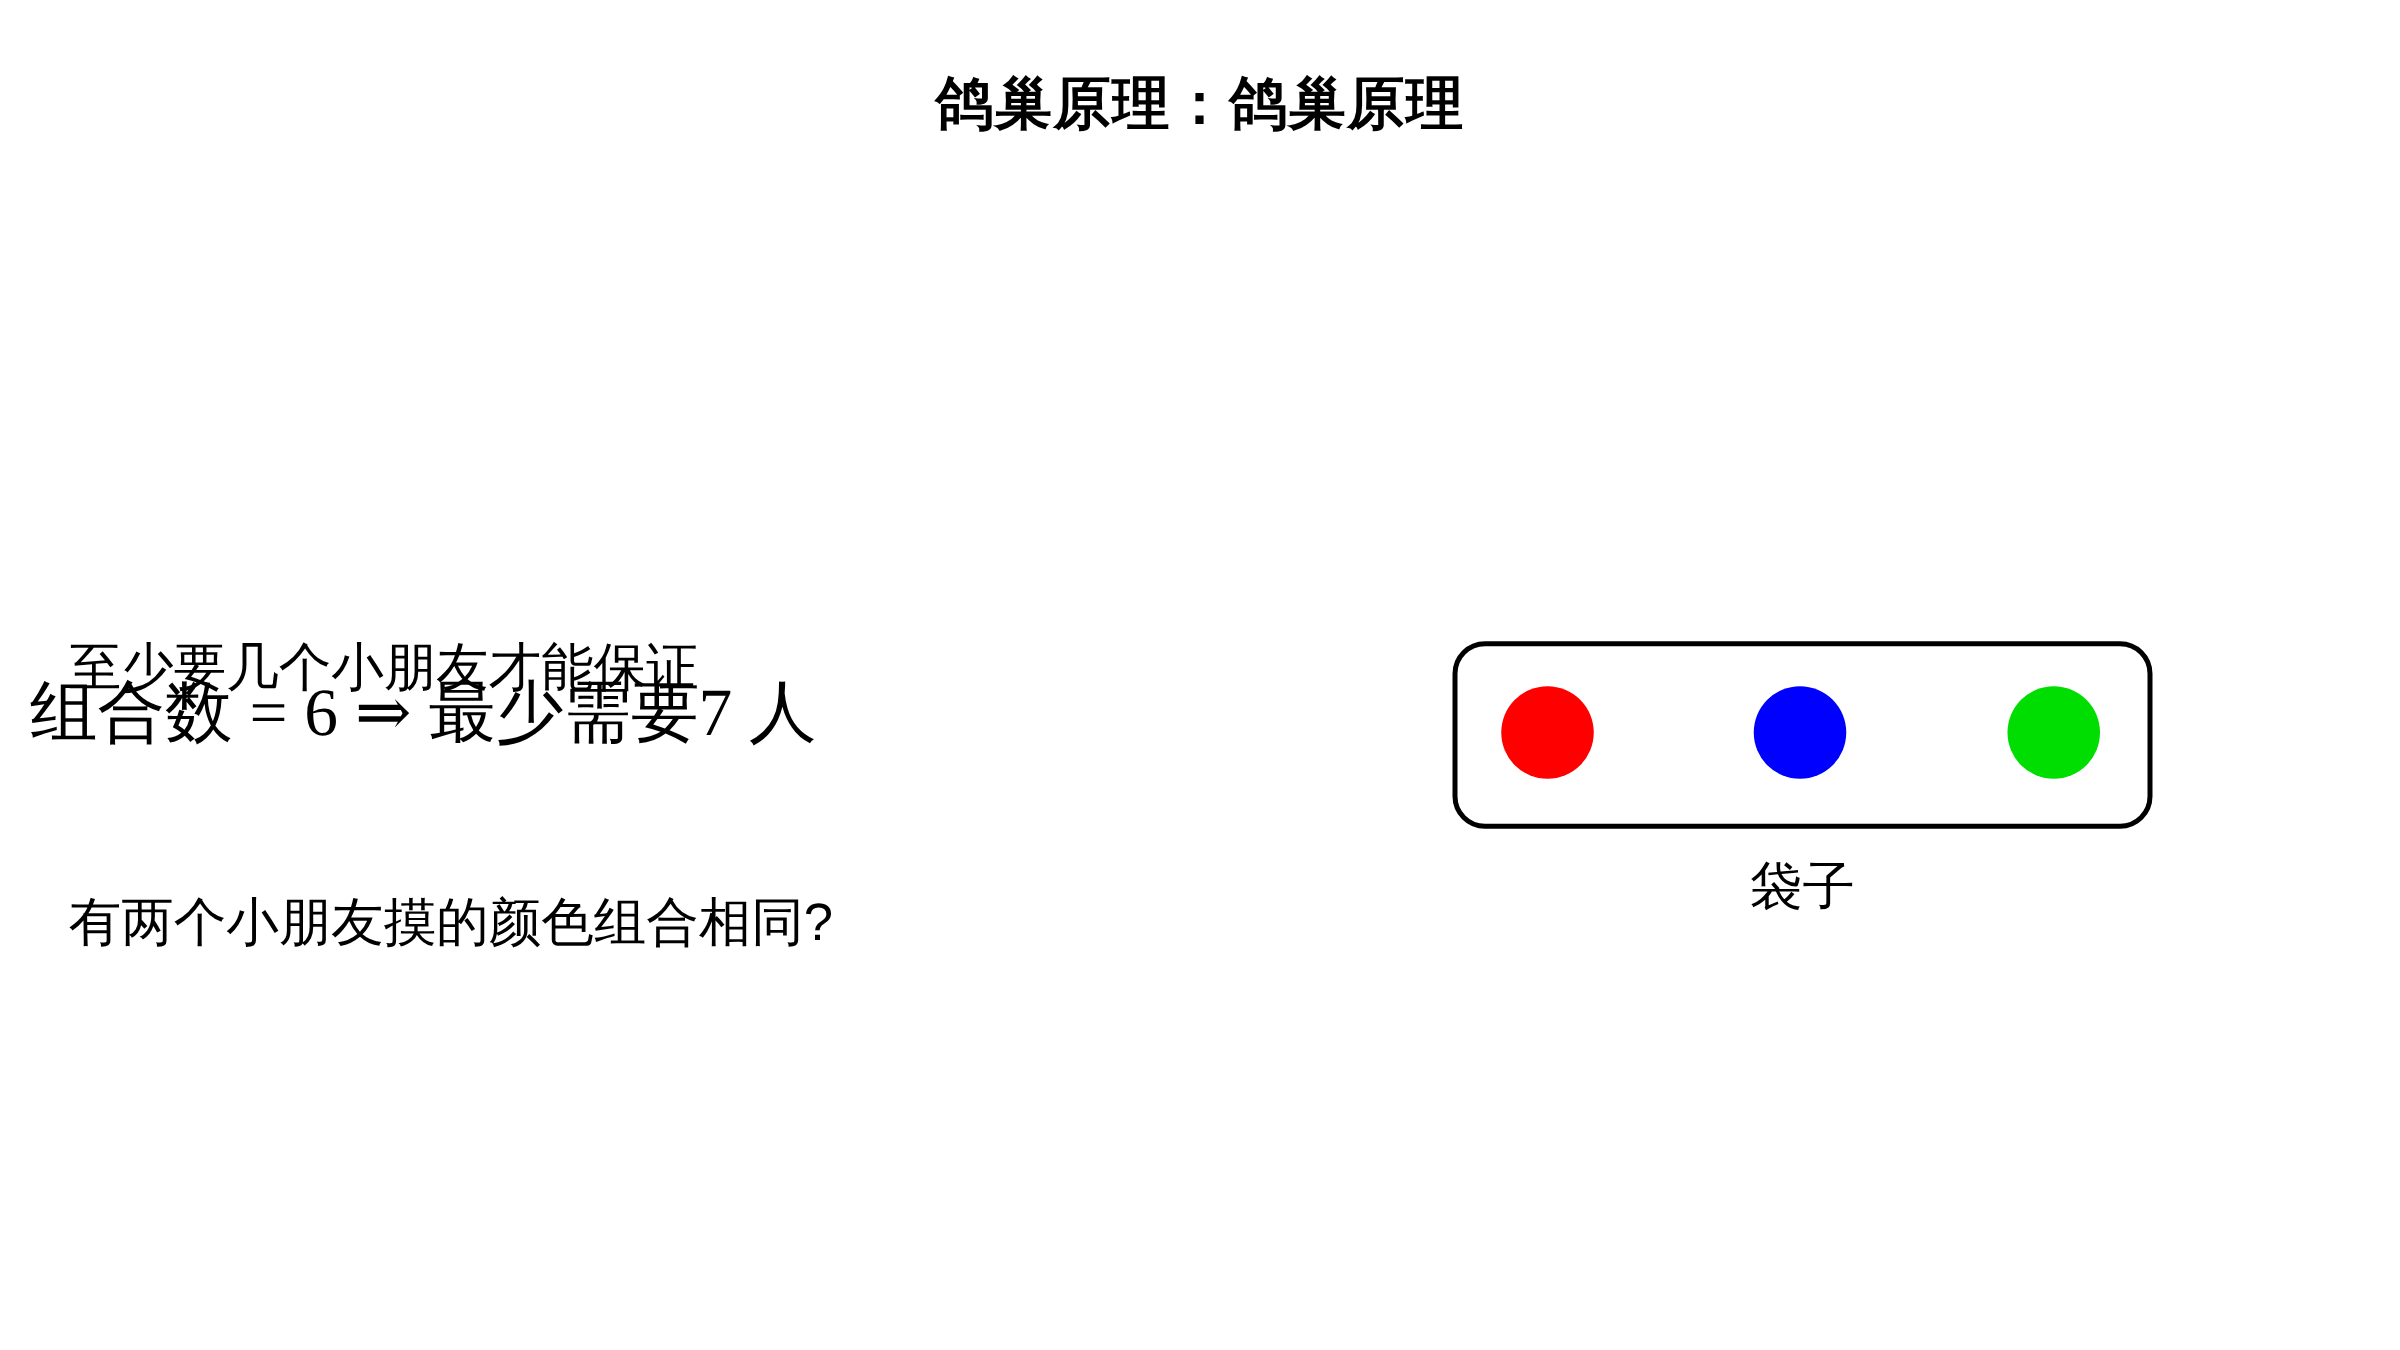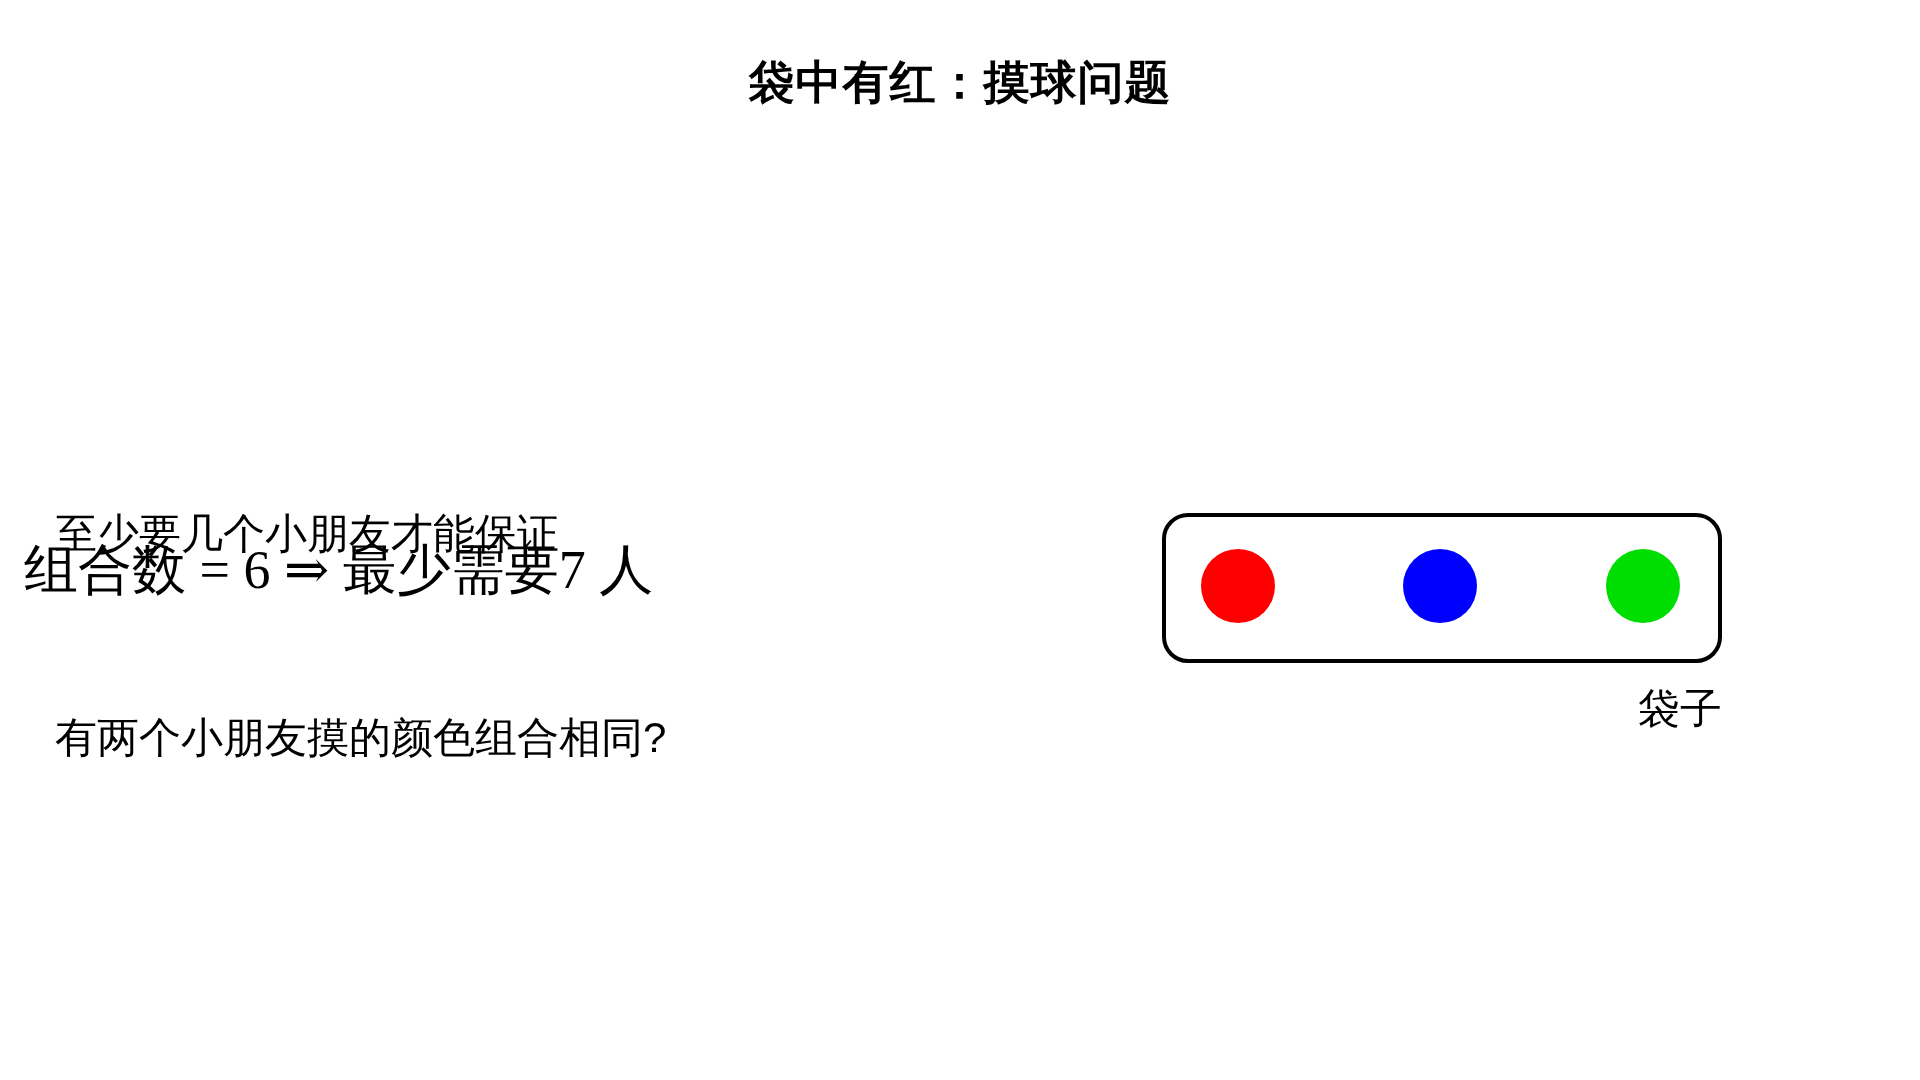--- a/index.html
+++ b/index.html
@@ -63,30 +63,30 @@
     top: 549px;
   }
   .ball-red   { left: 1201px; }
   .ball-blue  { left: 1403px; }
   .ball-green { left: 1606px; }
   .bag-label {
     position: absolute;
     left: 1162px;
     top: 681px;
     width: 560px;
-    text-align: right;
+    text-align: center;
     font-size: 42px;
   }
 </style>
 </head>
 <body>
 
 <div class="canvas">
 
-  <div class="title">袋中有红：摸球问题</div>
+  <div class="title">鸽巢原理：鸽巢原理</div>
 
 
   <div class="problem-block block-2">
     <div>至少要几个小朋友才能保证</div>
     <div>有两个小朋友摸的颜色组合相同?</div>
   </div>
 
   <div class="formula">组合数 = 6 ⇒ 最少需要7 人</div>
 
   <div class="bag"></div>

